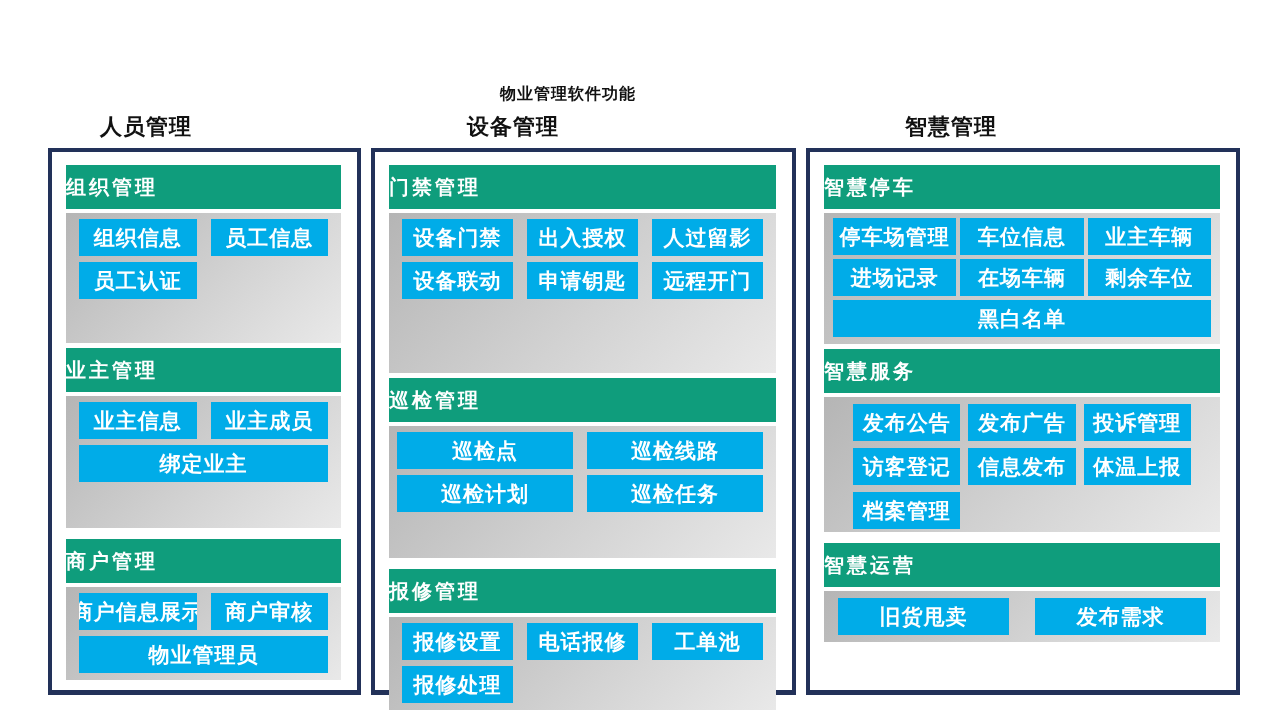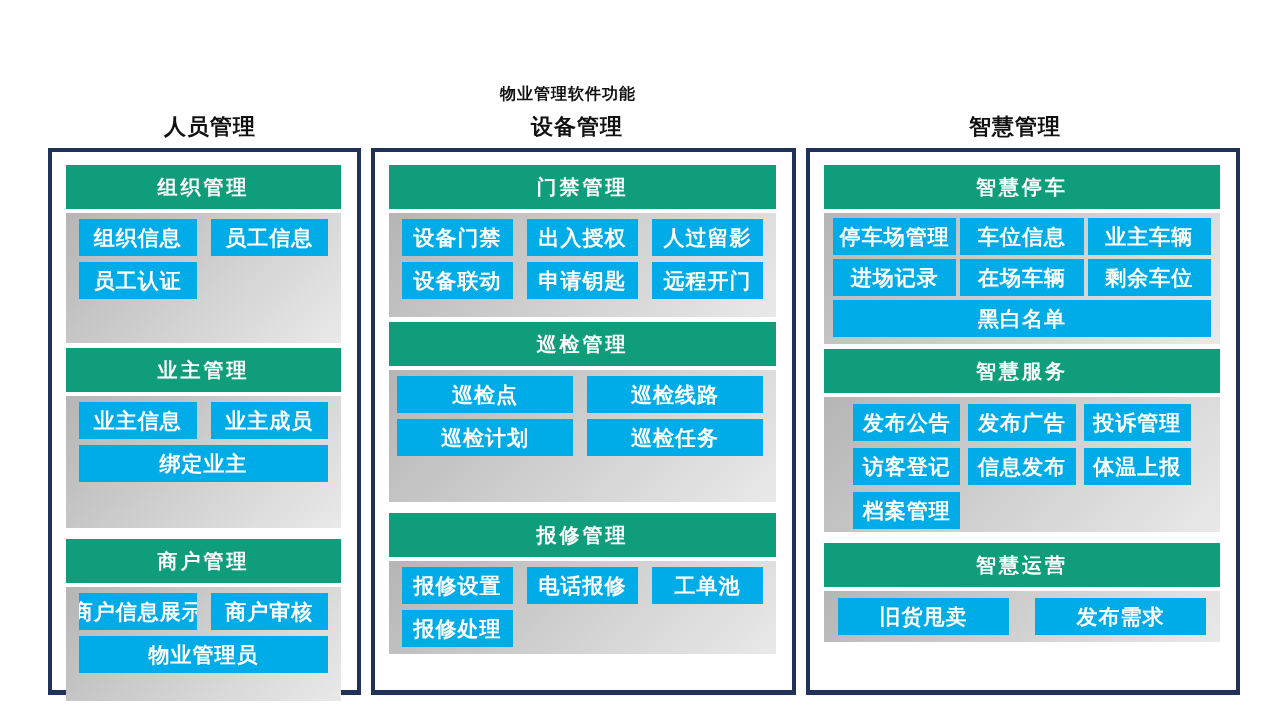--- a/index.html
+++ b/index.html
@@ -6,35 +6,35 @@
   body{
     width:1280px;height:720px;background:#ffffff;position:relative;overflow:hidden;
     font-family:"Liberation Sans","DejaVu Sans",sans-serif;
     --green:#0f9d7c; --blue:#00ace8; --border:#223159;
   }
   .main-title{
     position:absolute;top:84px;left:418px;width:300px;text-align:center;
     font-size:16px;font-weight:900;color:#111;letter-spacing:1px;white-space:nowrap;
   }
   .col-header{
-    position:absolute;top:112px;width:220px;text-align:center;
+    position:absolute;top:112px;width:220px;
     font-size:22px;font-weight:900;color:#111;letter-spacing:1px;white-space:nowrap;
   }
   .col-header-0{left:100px}
   .col-header-1{left:467px}
   .col-header-2{left:905px}
   .box{
     position:absolute;top:148px;background:#fff;border:4px solid var(--border);
     border-bottom-width:5px;box-sizing:border-box;padding:13px 16px 0 14px;
   }
   .box-0{left:48px;width:313px;height:547px}
   .box-1{left:371px;width:425px;height:547px}
   .box-2{left:806px;width:434px;height:547px}
   .sec-title{
-    height:44px;line-height:44px;text-align:center;background:var(--green);
+    height:44px;line-height:44px;background:var(--green);
     color:#fff;font-size:20px;font-weight:bold;letter-spacing:3px;margin-bottom:4px;
     overflow:hidden;
   }
   .section{margin-bottom:5px}
   .section-1{margin-bottom:11px}
   .panel{
     background:linear-gradient(135deg,#b5b5b5 0%,#d2d2d2 55%,#e9e9e9 100%);
     display:grid;align-content:start;grid-auto-rows:37px;gap:6px 14px;
     padding:6px 13px;box-sizing:border-box;overflow:hidden;
   }
@@ -42,22 +42,22 @@
   .panel.gap-sm{gap:7px 8px;padding:7px 29px}
   .panel.wide-gap{column-gap:26px;padding:7px 14px}
   .btn{
     background:var(--blue);color:#fff;font-size:21px;font-weight:bold;
     display:flex;align-items:center;justify-content:center;
     letter-spacing:1px;white-space:nowrap;overflow:hidden;
   }
   
   .box-0 .section-0 .panel{height:130px}
   .box-0 .section-1 .panel{height:132px}
-  .box-0 .section-2 .panel{height:114px}
-  .box-1 .section-0 .panel{height:104px}
+  .box-0 .section-2 .panel{height:93px}
+  .box-1 .section-0 .panel{height:160px}
   .box-1 .section-1 .panel{height:132px}
   .box-1 .section-2 .panel{height:93px}
   .box-2 .section-0 .panel{height:131px}
   .box-2 .section-1 .panel{height:135px}
   .box-2 .section-2 .panel{height:51px}
 </style>
 </head>
 <body style="--green: #0f9d7c; --blue: #00ace8; --border: #223159;">
 
 <div class="main-title">物业管理软件功能</div>

